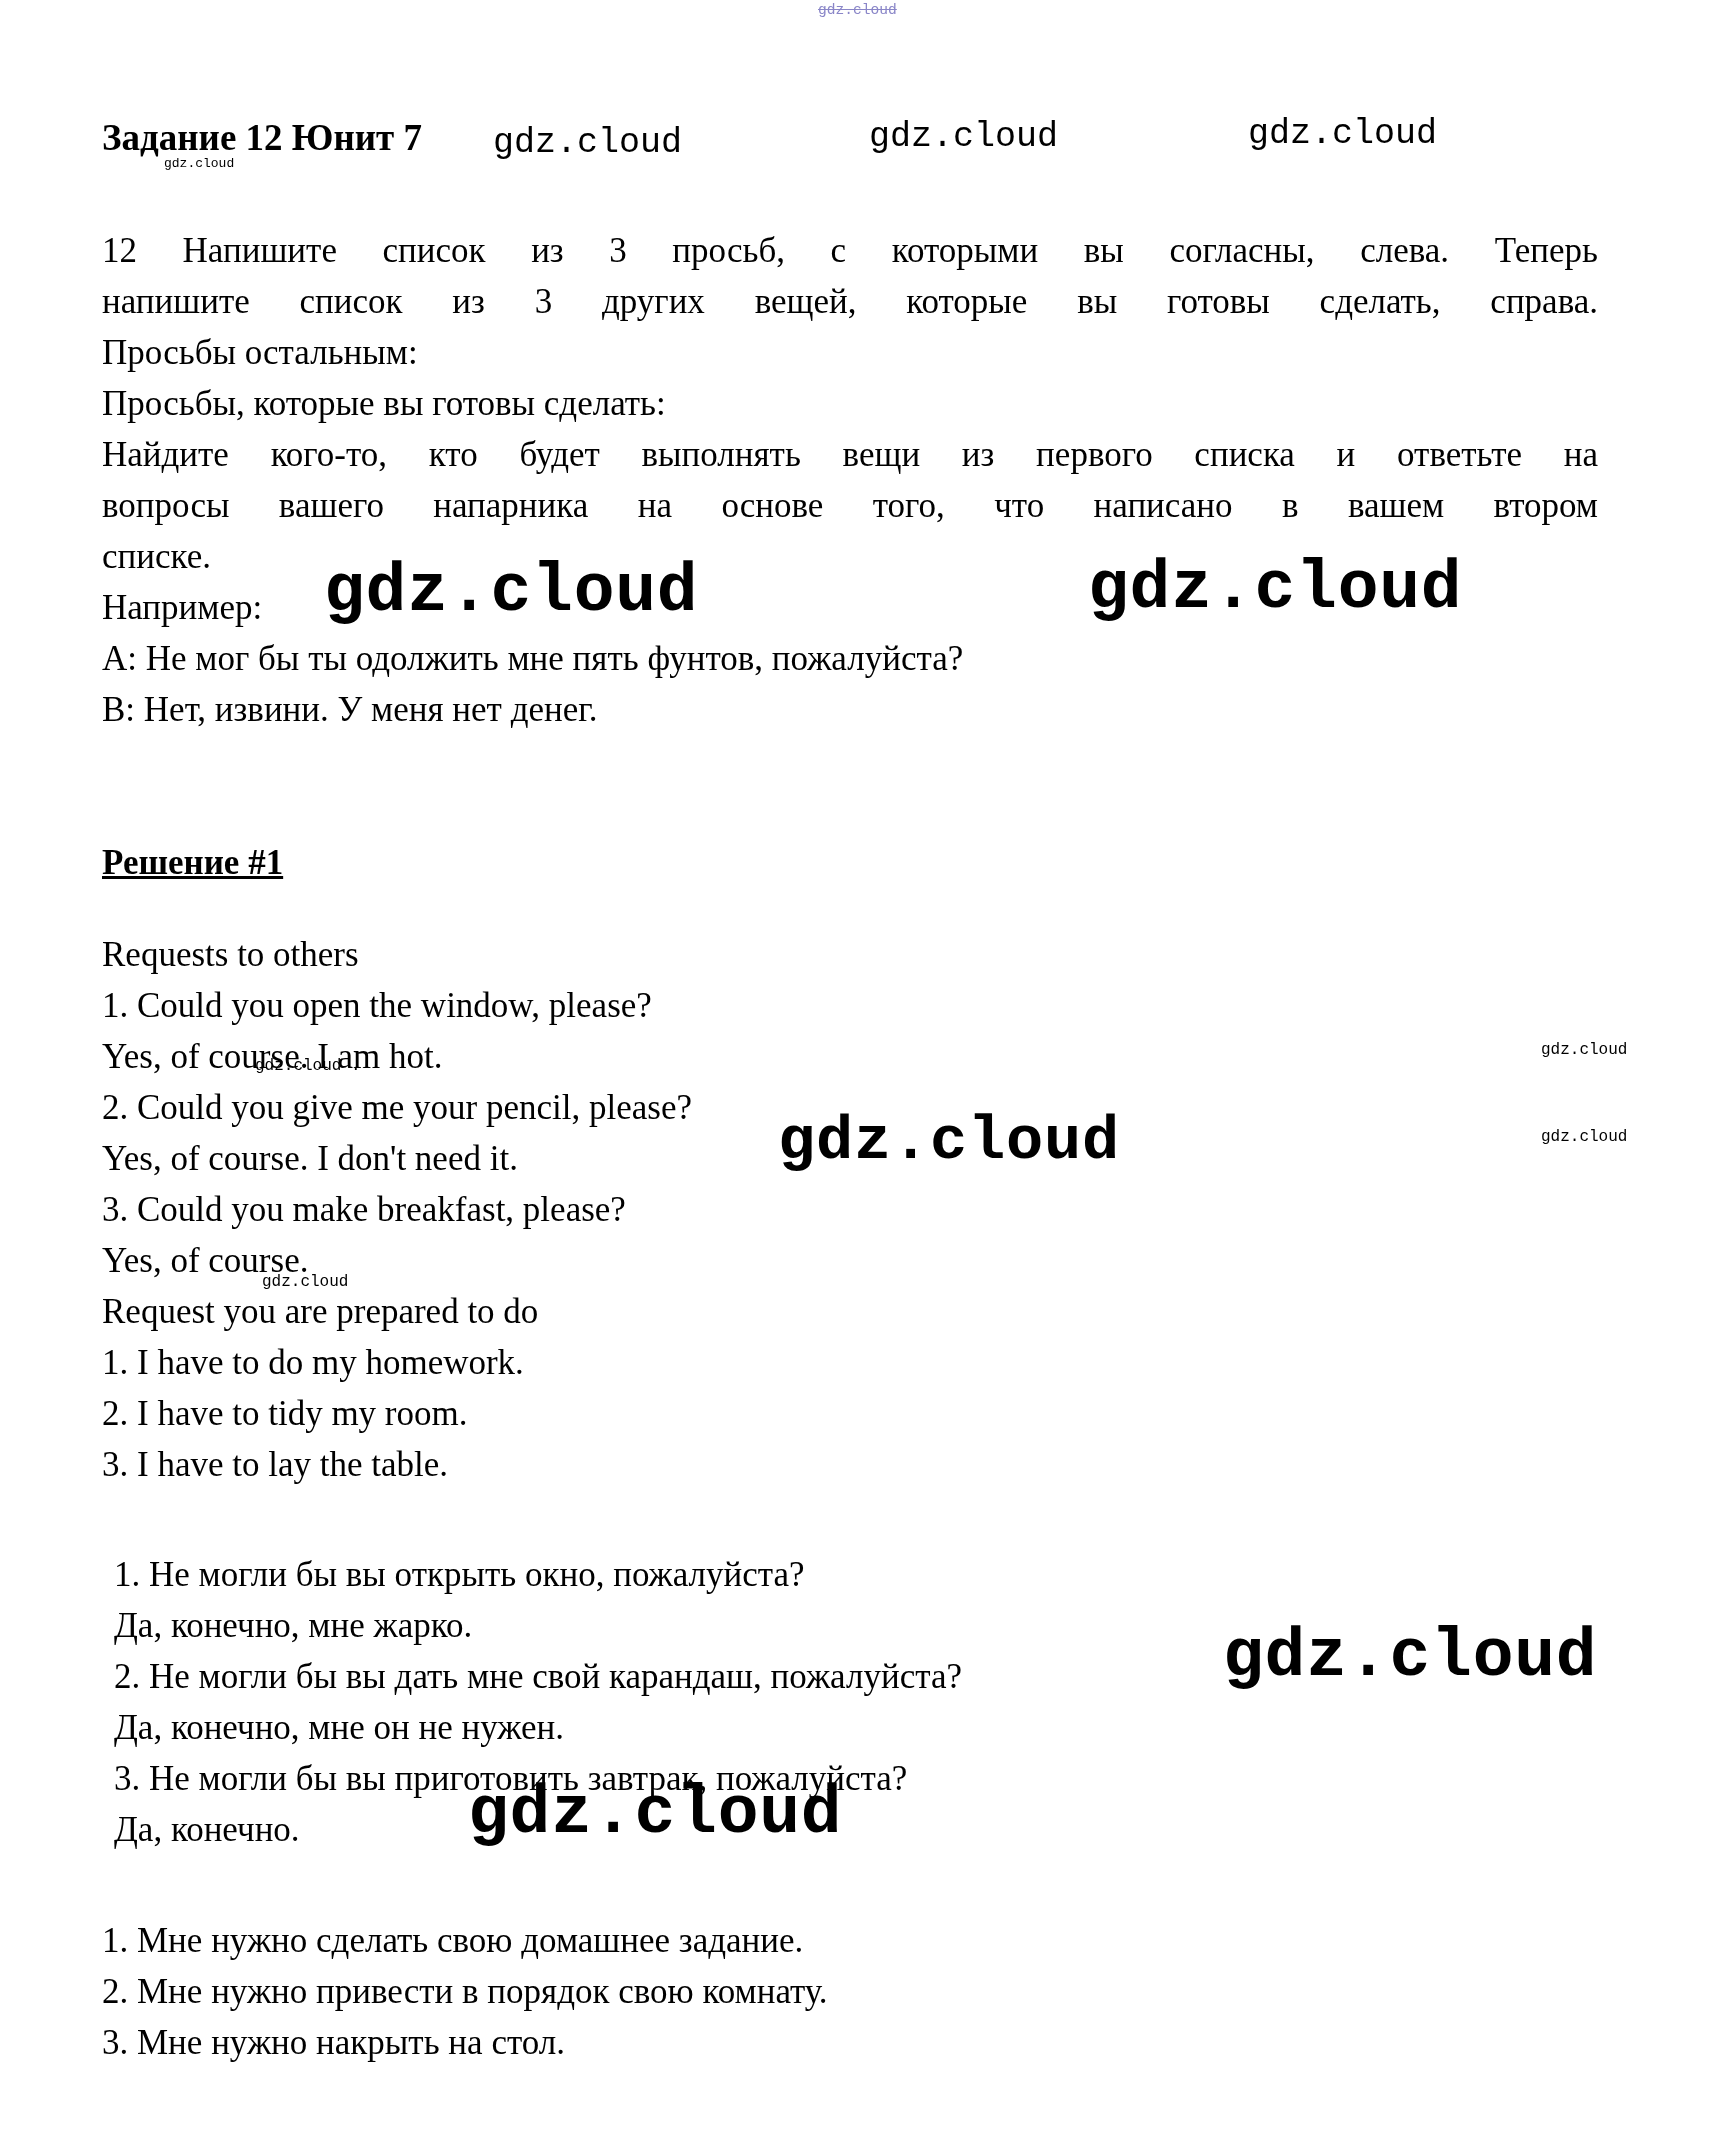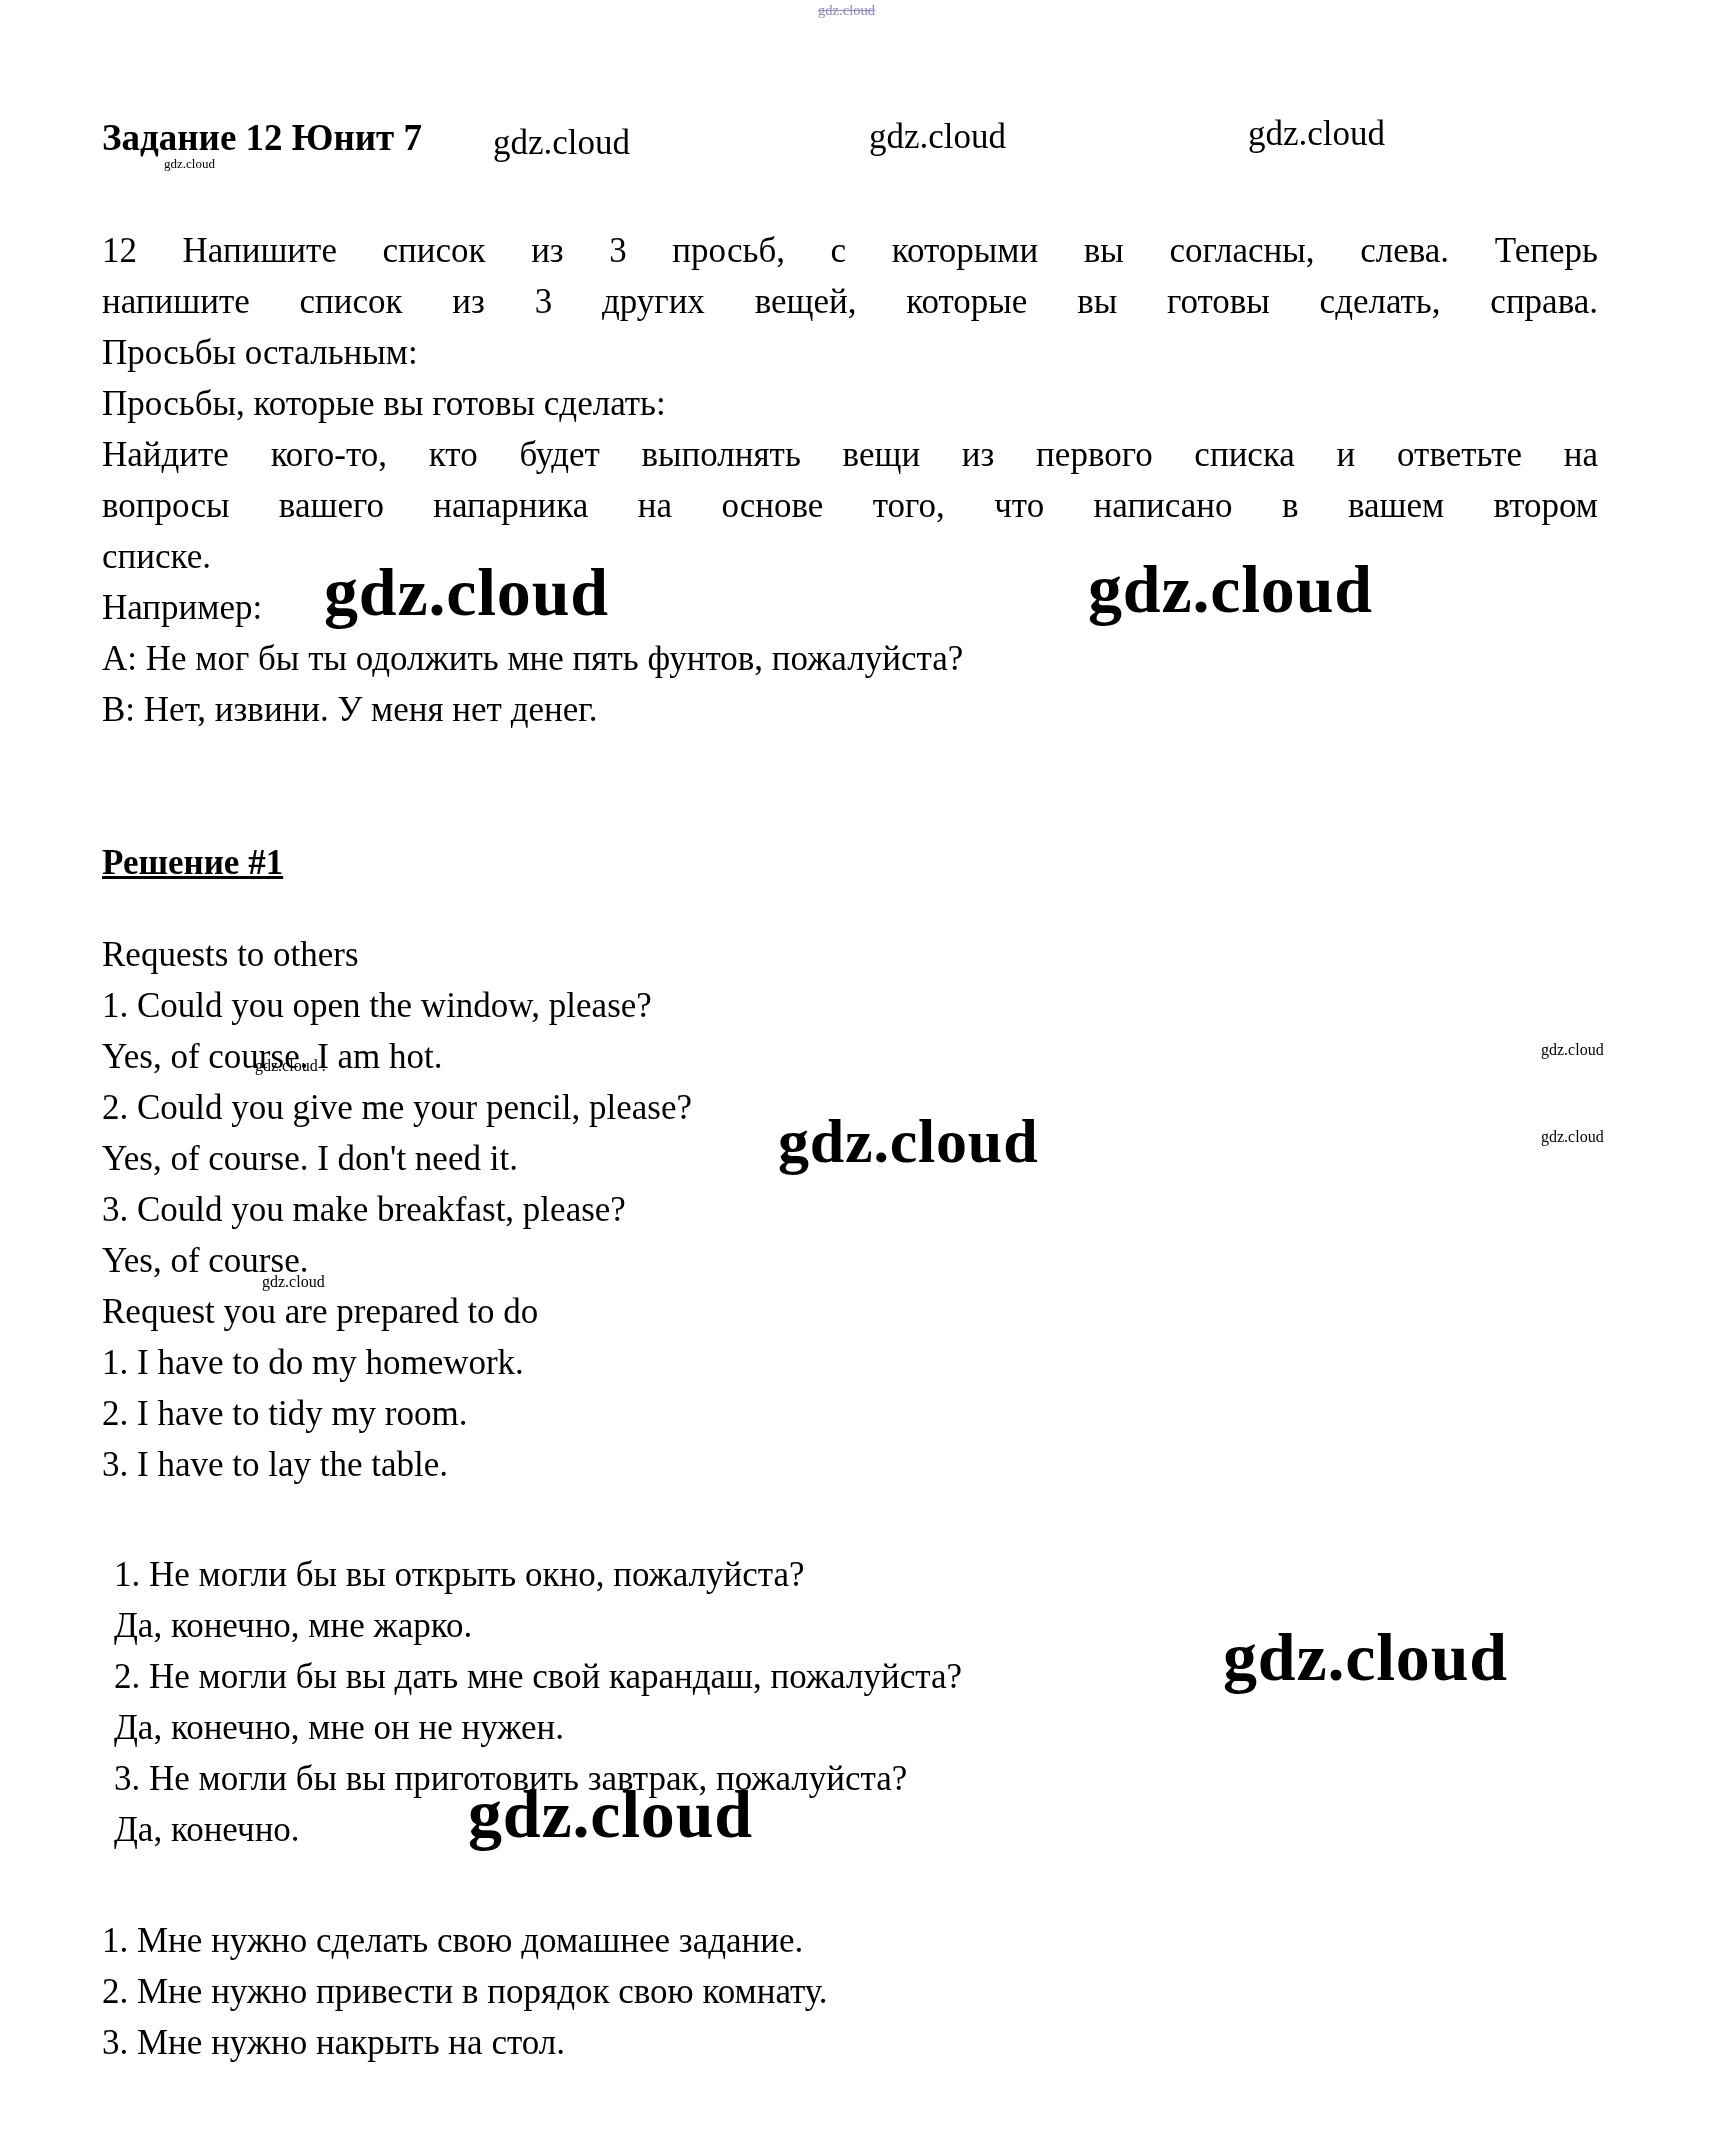--- a/index.html
+++ b/index.html
@@ -38,21 +38,21 @@
     text-decoration: underline;
   }
   .en  { top: 929px; }
   .ru1 { top: 1549px; margin-left: 12px; }
   .ru2 { top: 1915px; }
   .line { white-space: normal; }
   .just { text-align: justify; text-align-last: justify; }
   
   .wm {
     position: absolute;
-    font-family: Liberation Serif, serif;
+    font-family: Liberation Mono, monospace;
     color: #000000;
     white-space: nowrap;
   }
   .wm-med { font-size: 35px; font-weight: 400; }
   .wm-big { font-size: 68px; font-weight: 600; letter-spacing: 0.8px; }
   .wm-small { font-size: 16px; font-weight: 400; }
   .wm-tiny { font-size: 13px; font-weight: 400; }
   #wm-top  { left: 818px; top: 2.3px; font-size: 14.6px; color: #8a86c8; text-decoration: line-through; }
   #wm-h1   { left: 493px;  top: 123px; }
   #wm-h2   { left: 869px; top: 117px; }

